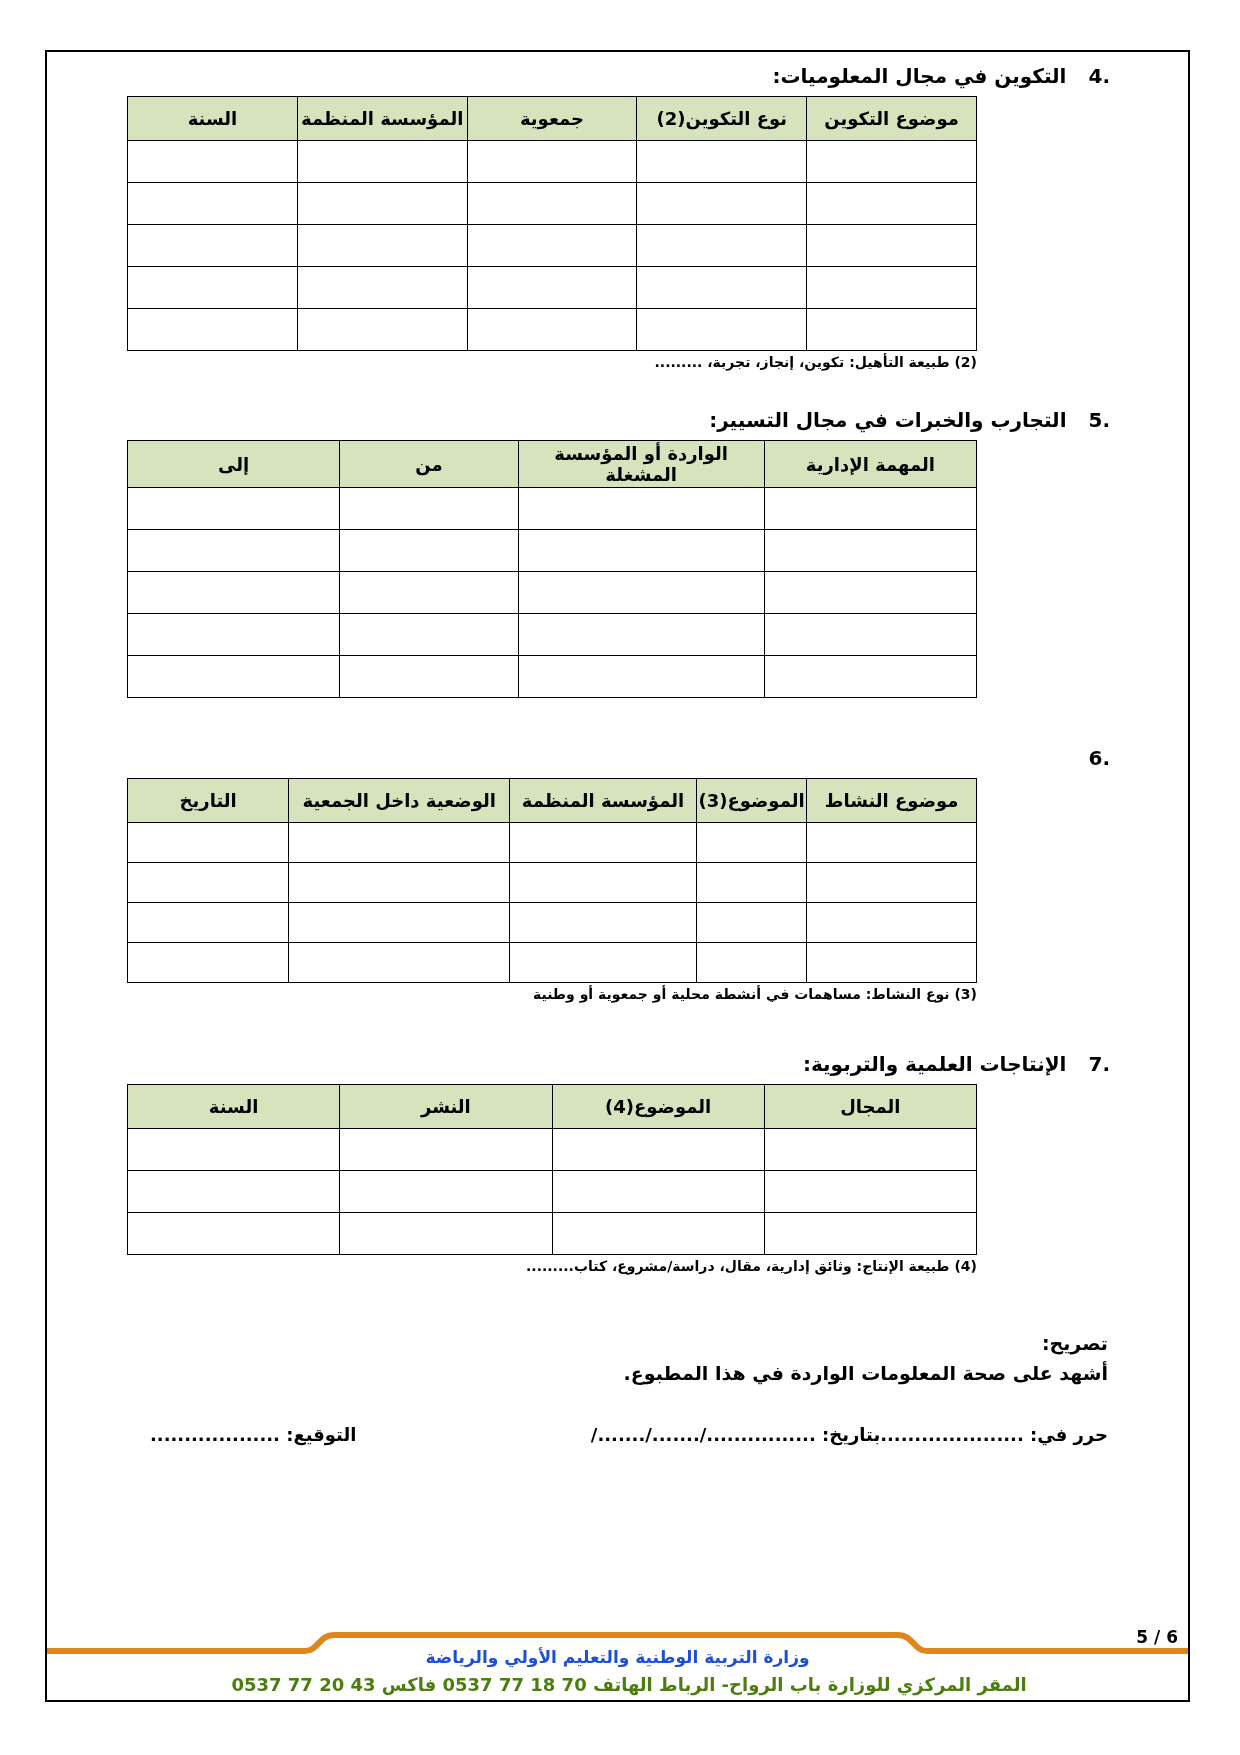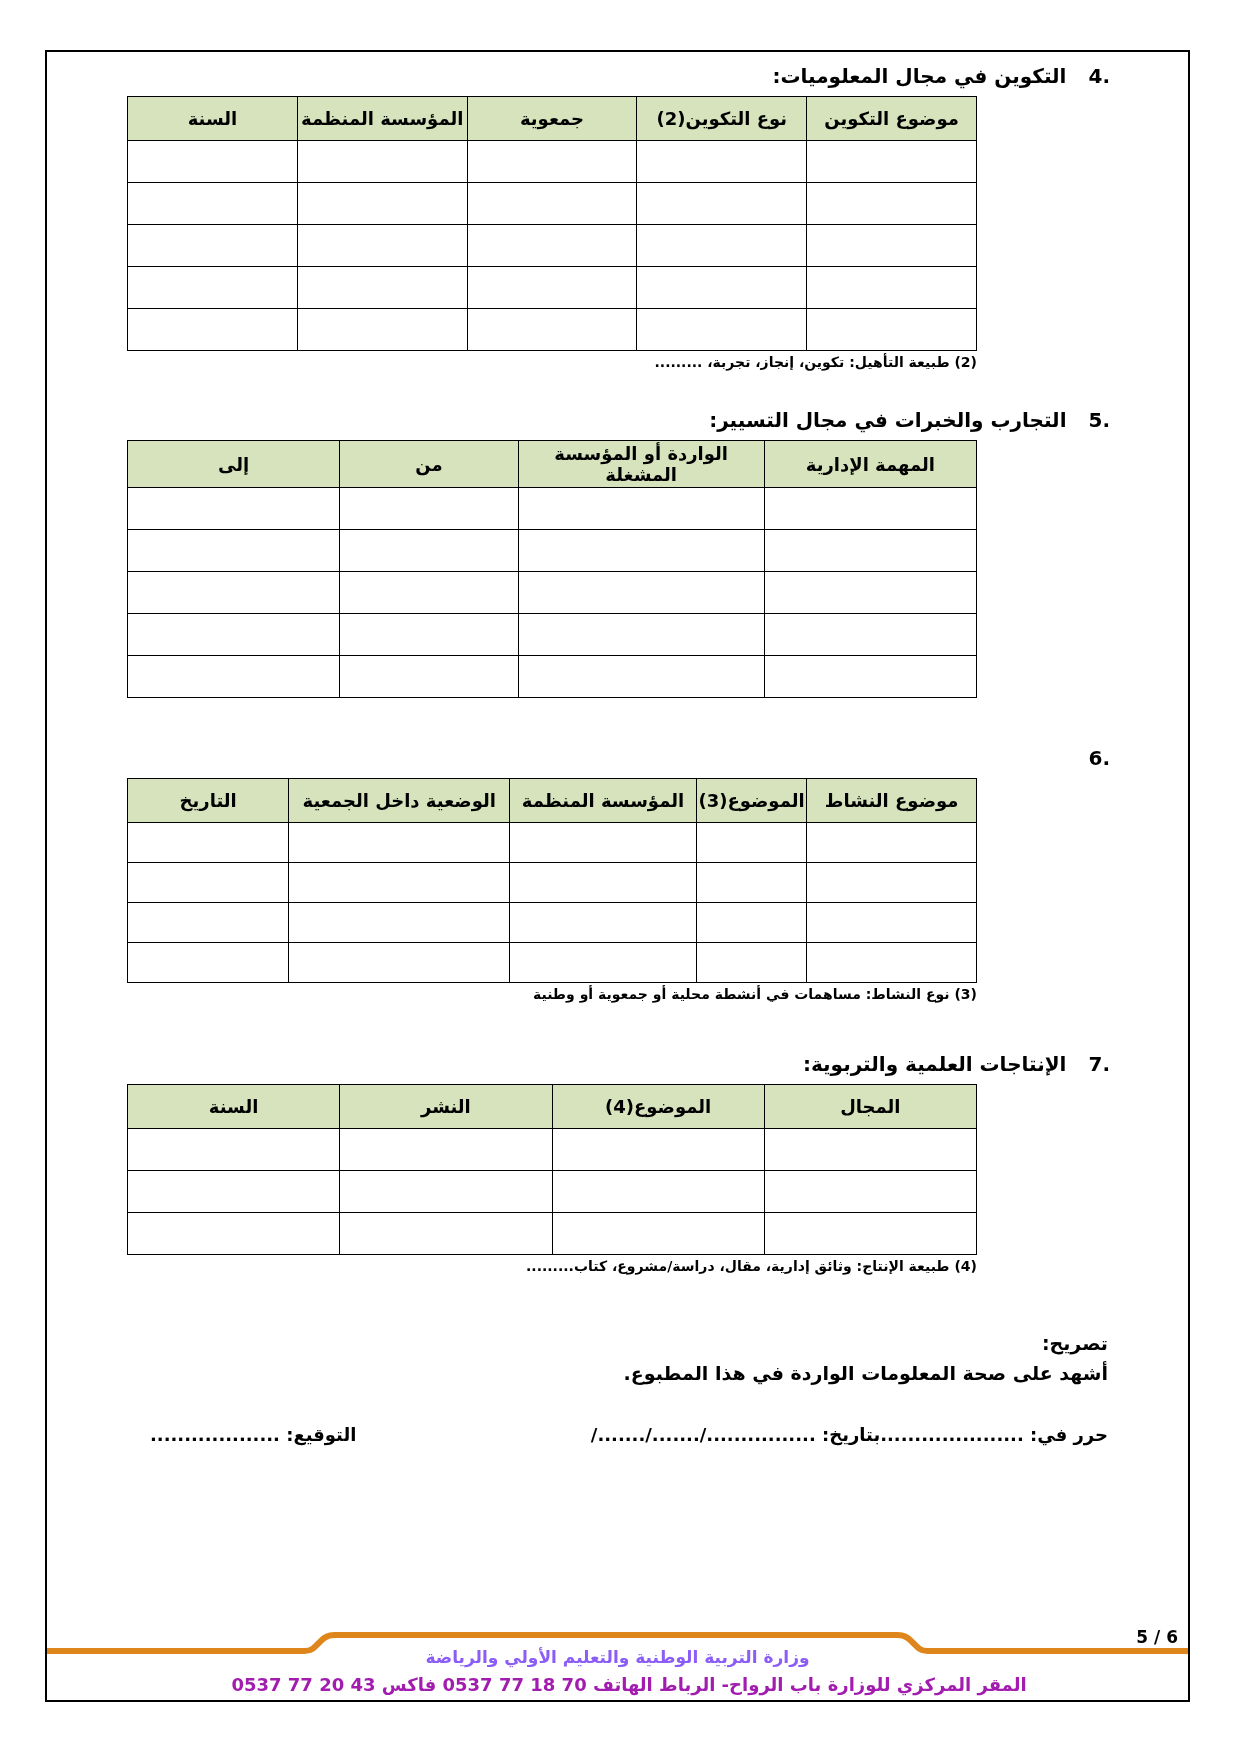--- a/index.html
+++ b/index.html
@@ -34,23 +34,23 @@
   .decl-statement { padding-right:42px; margin-top:8px; font-size:19px; font-weight:bold; }
   .sign-row { display:flex; justify-content:space-between; align-items:baseline;
     padding:0 42px 0 65px; margin-top:40px; font-size:18px; font-weight:bold; }
 
   .page-num { position:absolute; bottom:53px; right:10px; font-size:17px; font-weight:bold;
     direction:ltr;margin-top:40px; }
 
   .ribbon { position:absolute; bottom:42px; left:0; width:100%; height:30px; display:block; }
 
   .footer-line1 { position:absolute; bottom:32px; left:0; width:100%; text-align:center;
-    color:#8b5cf6; font-size:17px; font-weight:bold; line-height:1.25; }
+    color:#1d4ed8; font-size:17px; font-weight:bold; line-height:1.25; }
   .footer-line2 { position:absolute; bottom:4px; left:0; width:100%; text-align:center;
-    color:#a21caf; font-size:18px; font-weight:bold; line-height:1.25;padding-left:23px; }
+    color:#4d7c0f; font-size:18px; font-weight:bold; line-height:1.25;padding-left:23px; }
 </style>
 </head>
 <body>
 
 <div class="page-frame">
   <div class="content">
 
     <div class="sec-head">
       <span class="sec-num">4.</span>
       <span>التكوين في مجال المعلوميات:</span>

